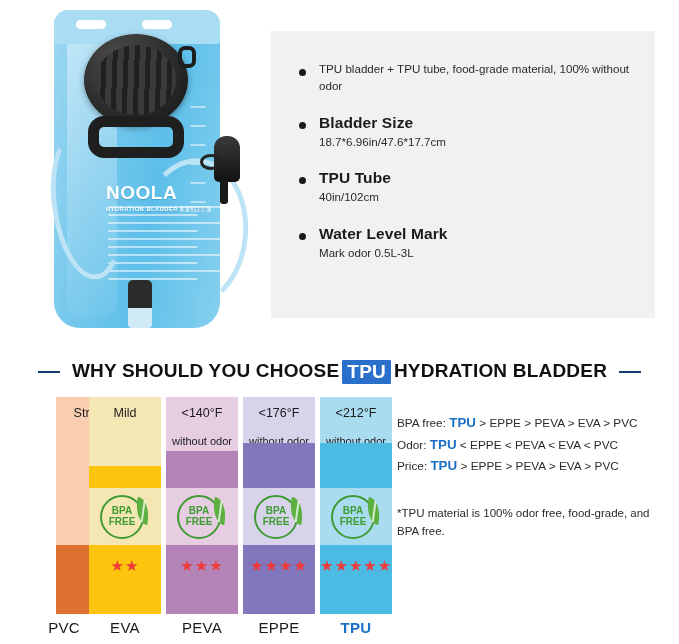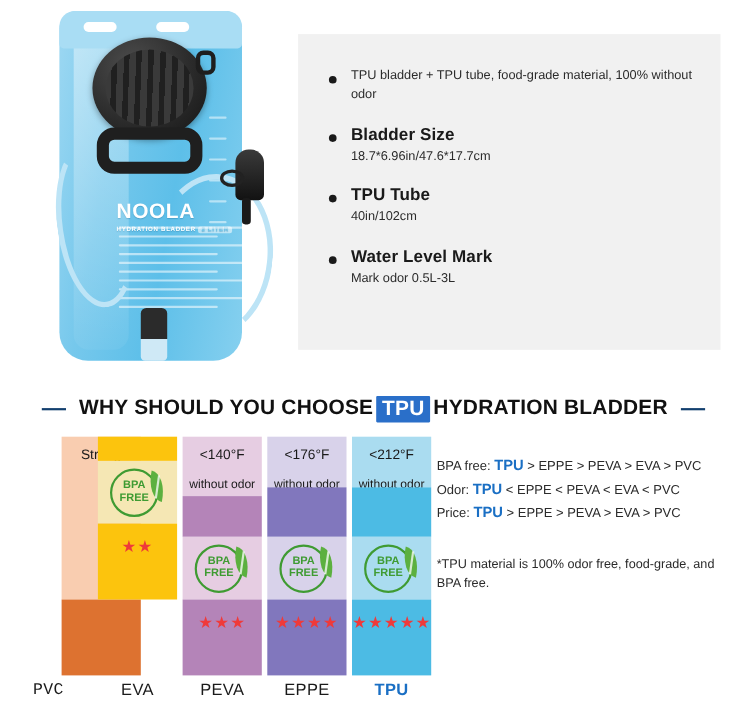--- a/index.html
+++ b/index.html
@@ -219,22 +219,25 @@
   <span class="banner-rule"></span>
 </div>
 
 <div class="chart">
     <div class="col" style="left: 8px; margin-left: 48px;">
       <div class="band" style="height: 148px; background: rgb(249, 205, 176);">
         <div class="band-label">Strong</div>
       </div>
       <div class="band" style="height: 69px; background: rgb(221, 114, 48);"></div>
     </div>
-    <div class="col-name" style="left: 8px; font-family: Liberation Mono, monospace;">PVC</div>
+    <div class="col-name" style="left: 28px;">PVC</div>
     <div class="col" style="left: 89px;">
+      <div class="band" style="height: 69px; background: rgb(245, 231, 180);">
+        <div class="band-label">Mild</div>
+      </div>
       <div class="band" style="height: 22px; background: rgb(252, 196, 13);"></div>
       <div class="band" style="height: 57px; background: rgb(245, 231, 180);">
         <div class="bpa">
           <div class="bpa-circle">
             <span>BPA</span>
             <span>FREE</span>
           </div>
           <div class="leaf"></div>
         </div>
       </div>

